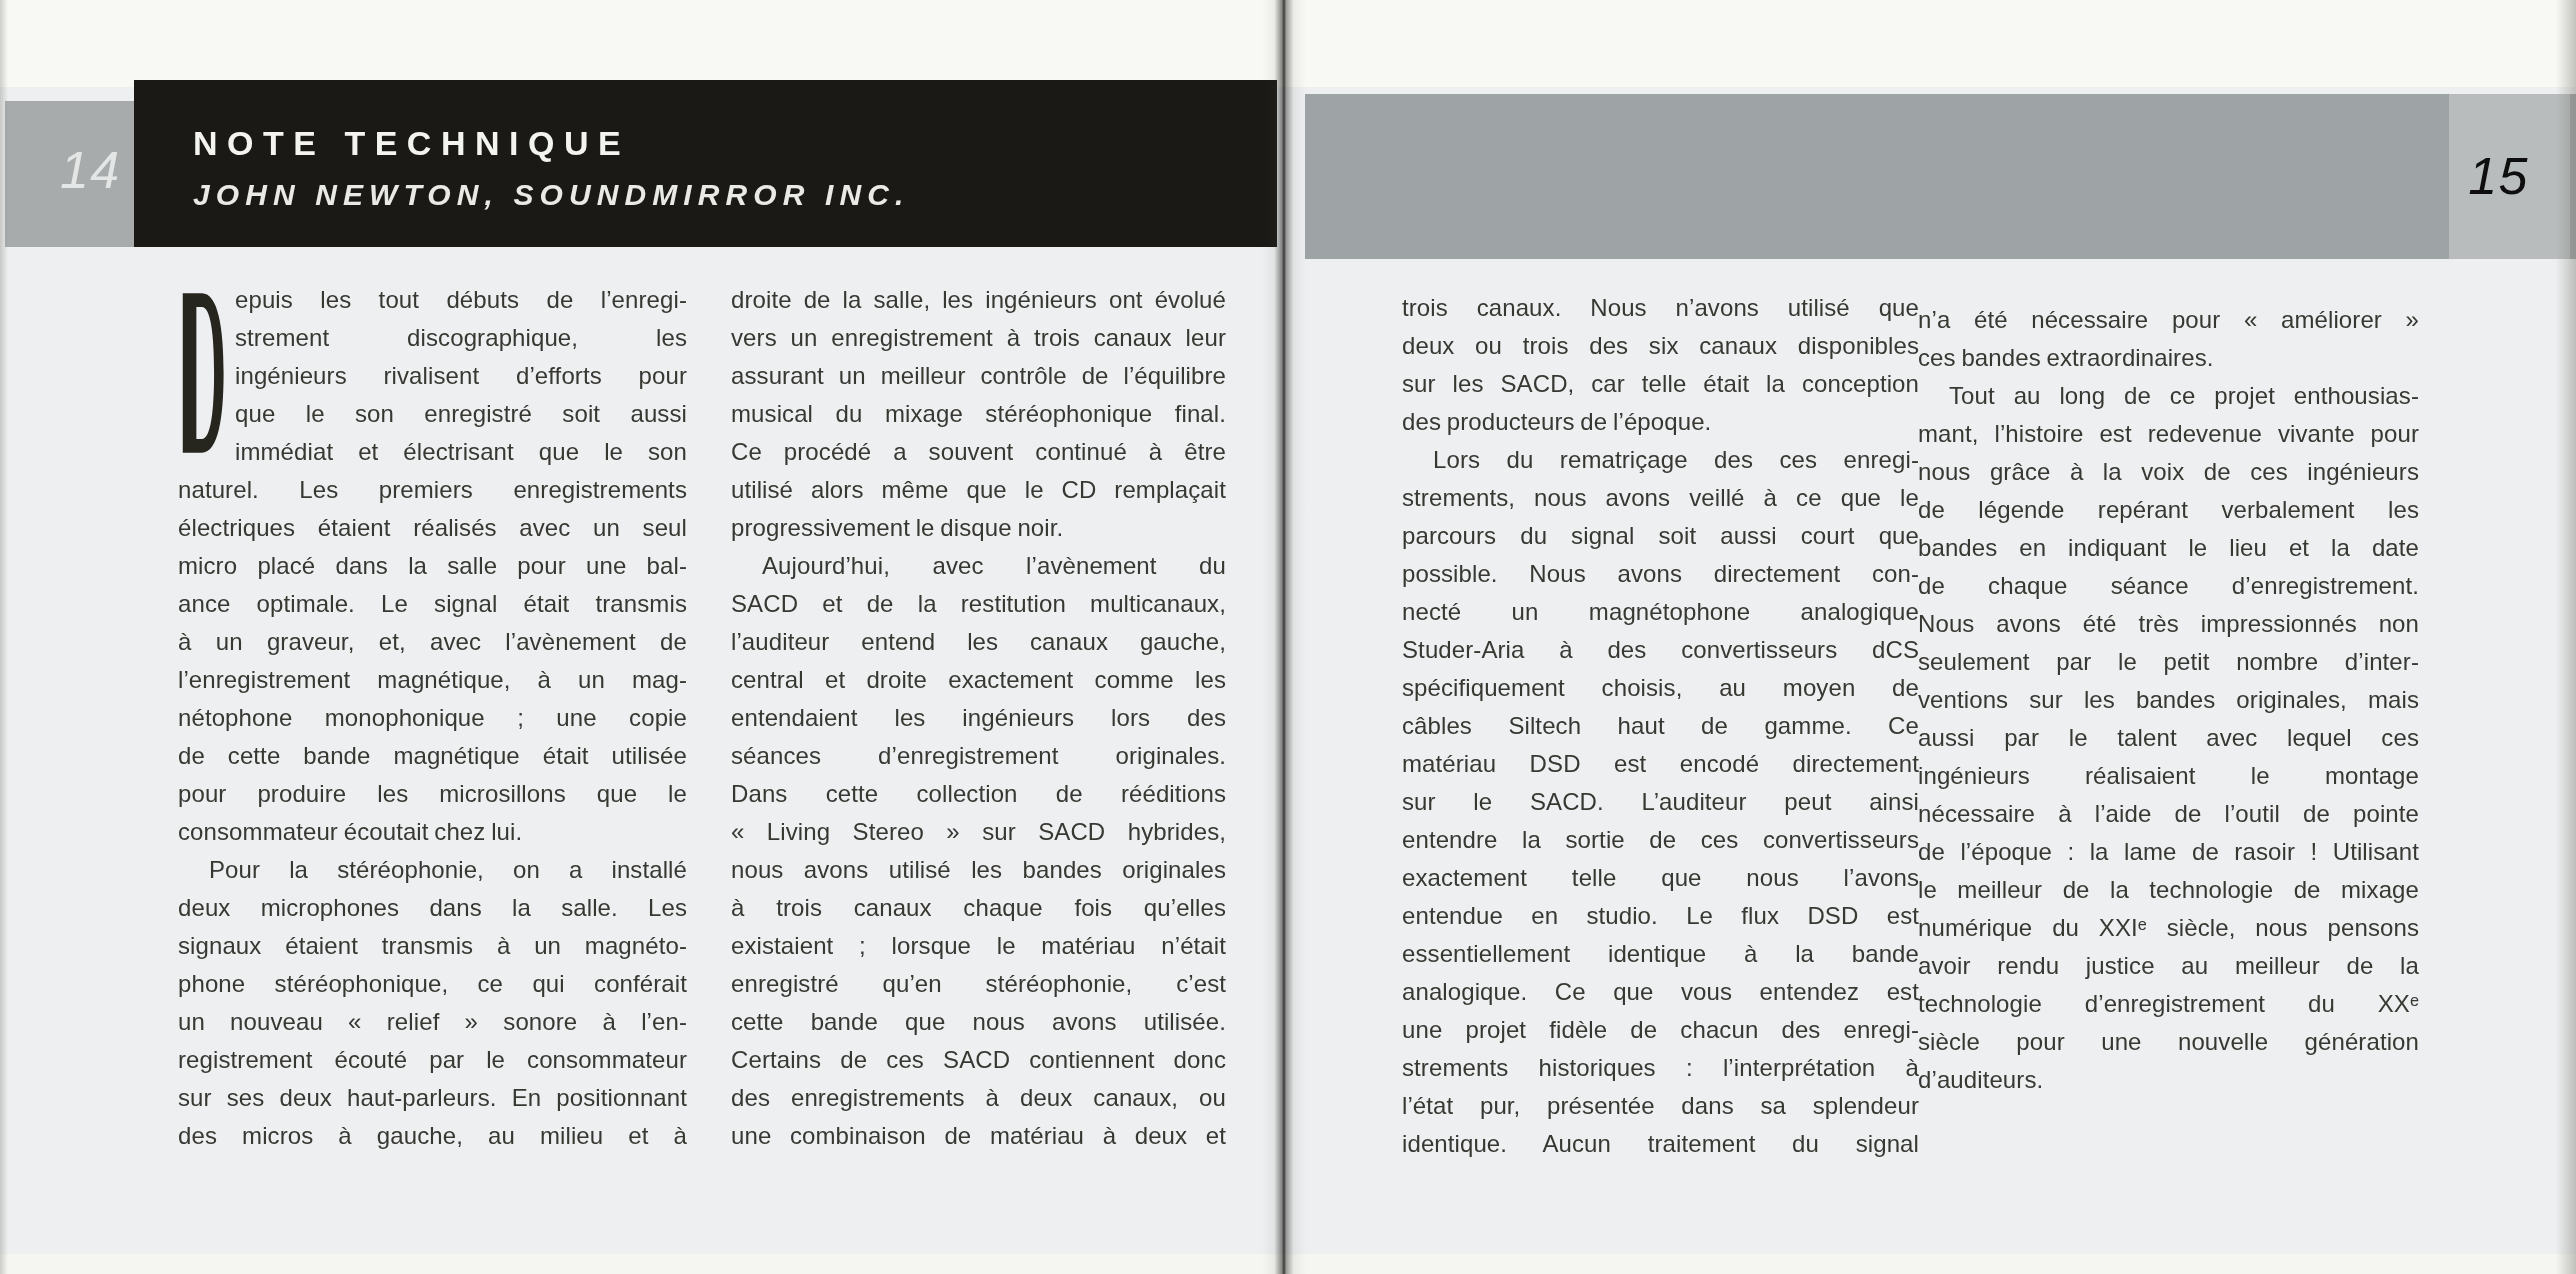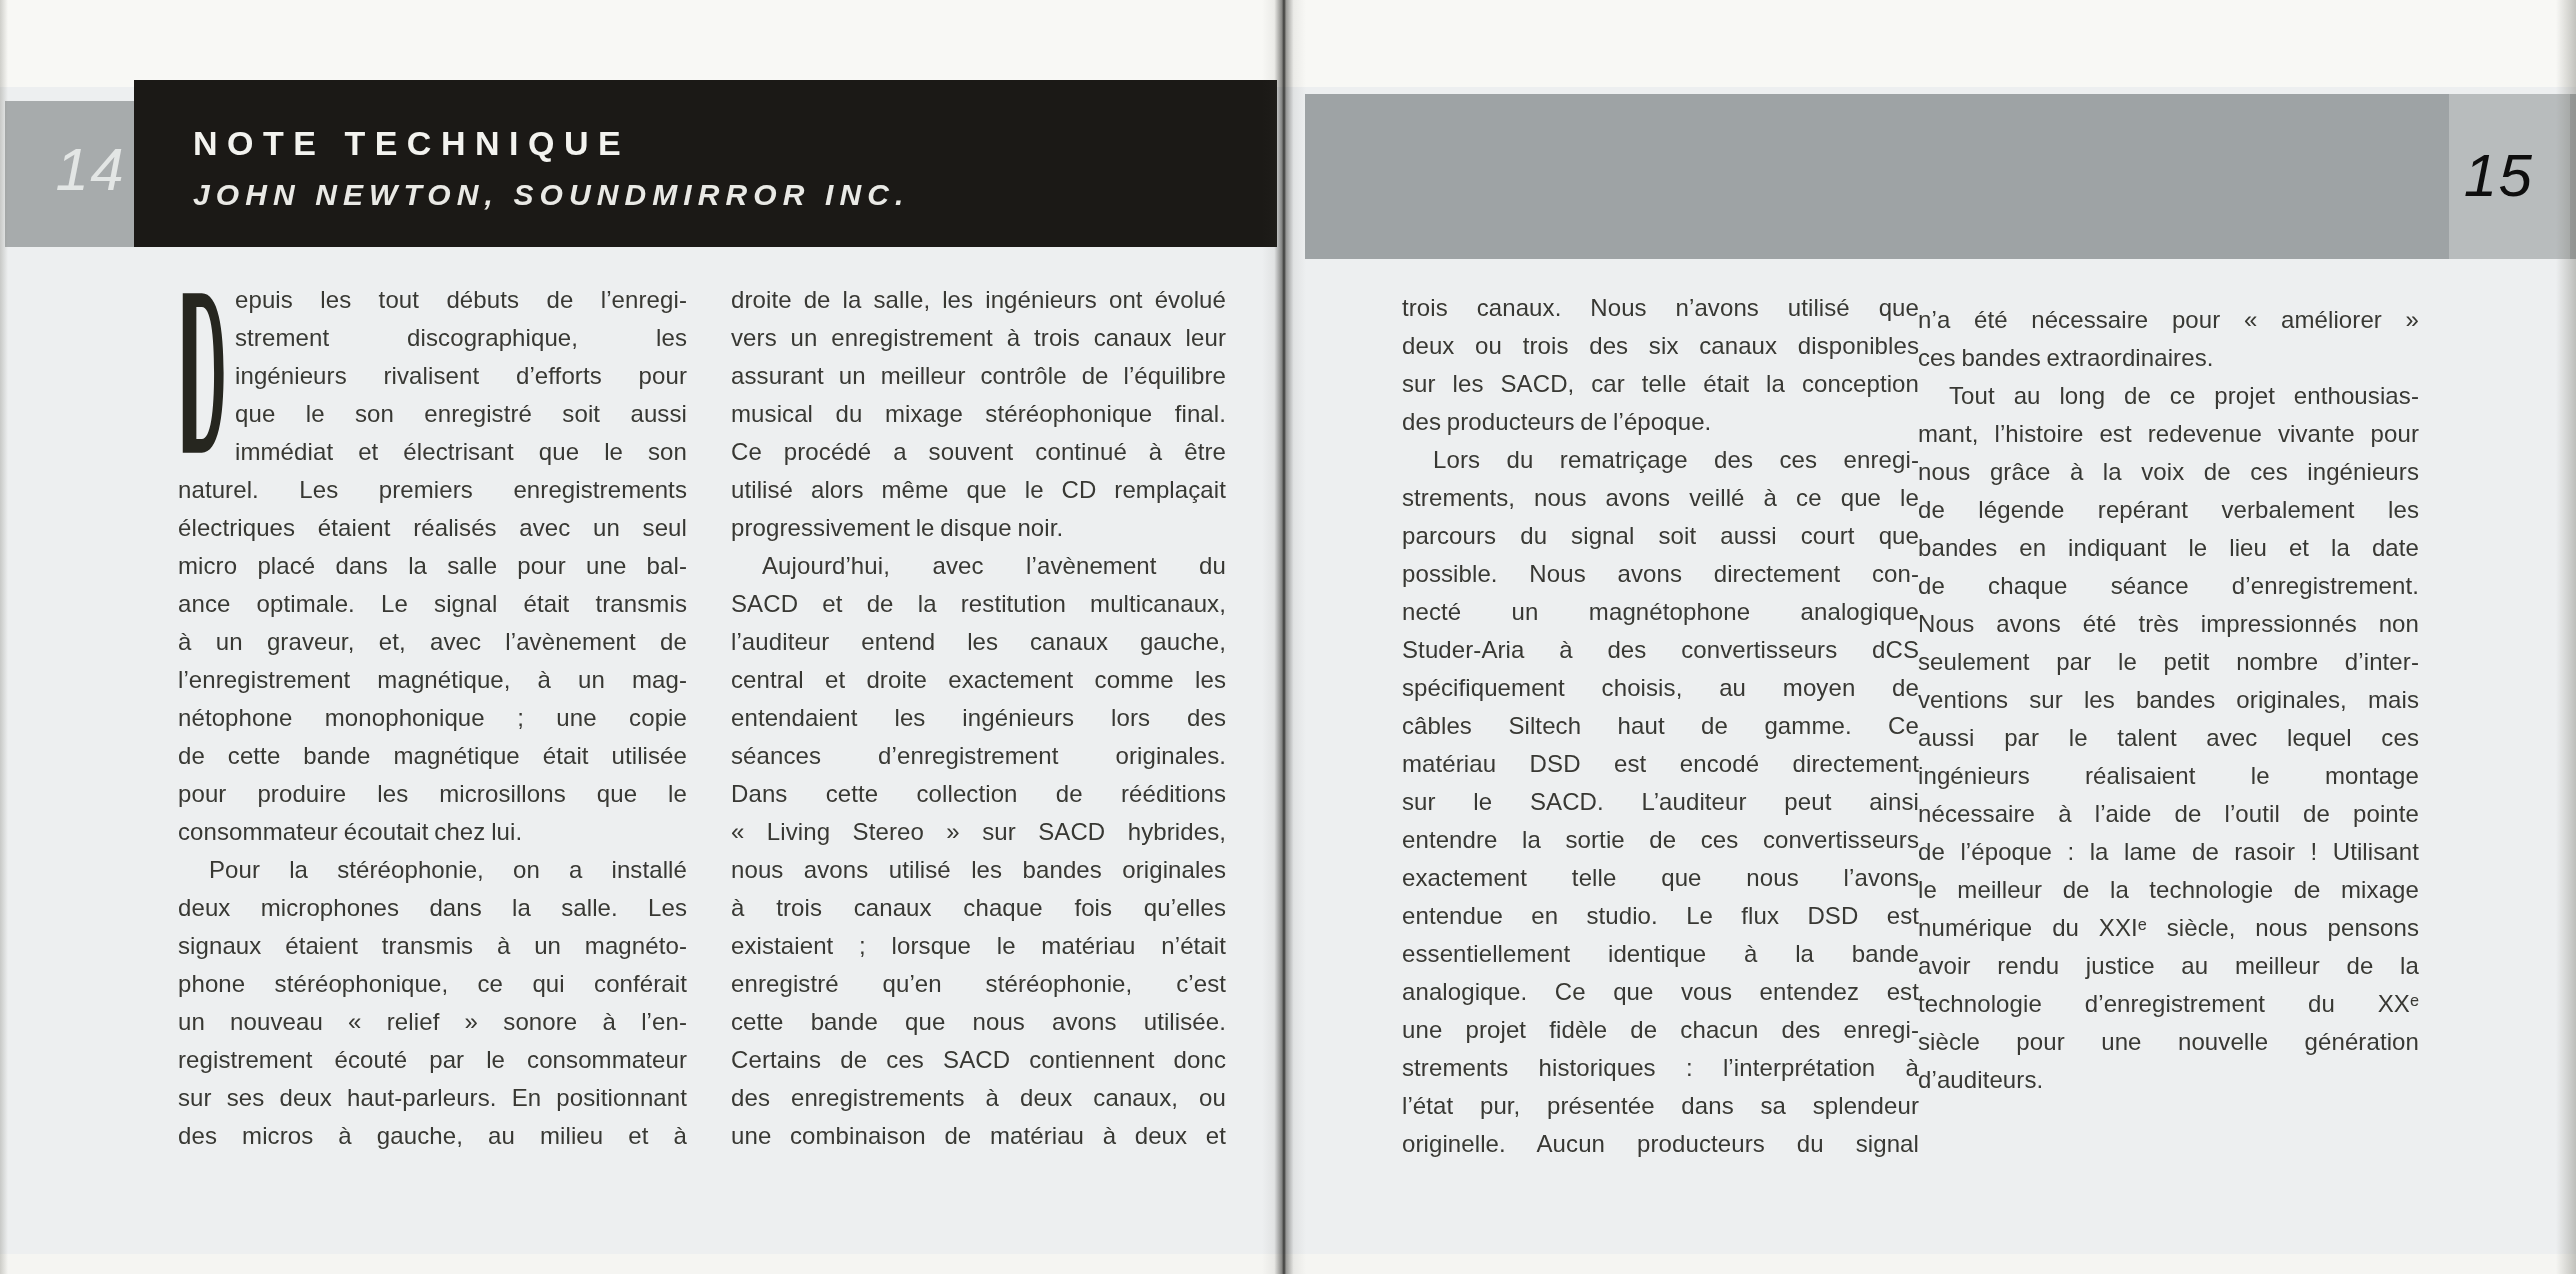--- a/index.html
+++ b/index.html
@@ -17,21 +17,21 @@
   .gray-square-left{
     position:absolute;left:5.4px;top:101px;width:129px;height:146px;background:#a7abac;
     display:flex;align-items:center;justify-content:center;
   }
   .right-bar{position:absolute;left:1305px;top:94px;width:1271px;height:165px;background:#9ea3a5;}
   .gray-square-right{
     position:absolute;left:2449px;top:94px;width:121px;height:165px;background:#b8bcbd;
     display:flex;align-items:center;justify-content:center;
   }
   .page-num{
-    font-style:italic;font-size:60px;line-height:1;
+    font-style:italic;font-size:52px;line-height:1;
     color:#e9ebea;opacity:0.92;letter-spacing:1.4px;
   }
   .gray-square-left .page-num{transform:translate(20.4px,-4.1px);}
   .gray-square-right .page-num{transform:translate(-11px,-1.4px);color:#000000;}
 
   .title{
     position:absolute;left:193px;top:124px;
     font-size:34px;font-weight:bold;letter-spacing:9.5px;color:#f3f3ef;white-space:nowrap;
   }
   .subtitle{
@@ -165,21 +165,21 @@
     <div class="line">matériau DSD est encodé directement</div>
     <div class="line">sur le SACD. L’auditeur peut ainsi</div>
     <div class="line">entendre la sortie de ces convertisseurs</div>
     <div class="line">exactement telle que nous l’avons</div>
     <div class="line">entendue en studio. Le flux DSD est</div>
     <div class="line">essentiellement identique à la bande</div>
     <div class="line">analogique. Ce que vous entendez est</div>
     <div class="line">une projet fidèle de chacun des enregi-</div>
     <div class="line">strements historiques : l’interprétation à</div>
     <div class="line">l’état pur, présentée dans sa splendeur</div>
-    <div class="line">originelle. Aucun producteurs du signal</div>
+    <div class="line">identique. Aucun traitement du signal</div>
   </div>
 <div class="col col-3">
     <div class="line">n’a été nécessaire pour « améliorer »</div>
     <div class="line nj">ces bandes extraordinaires.</div>
     <div class="line i2">Tout au long de ce projet enthousias-</div>
     <div class="line">mant, l’histoire est redevenue vivante pour</div>
     <div class="line">nous grâce à la voix de ces ingénieurs</div>
     <div class="line">de légende repérant verbalement les</div>
     <div class="line">bandes en indiquant le lieu et la date</div>
     <div class="line">de chaque séance d’enregistrement.</div>

